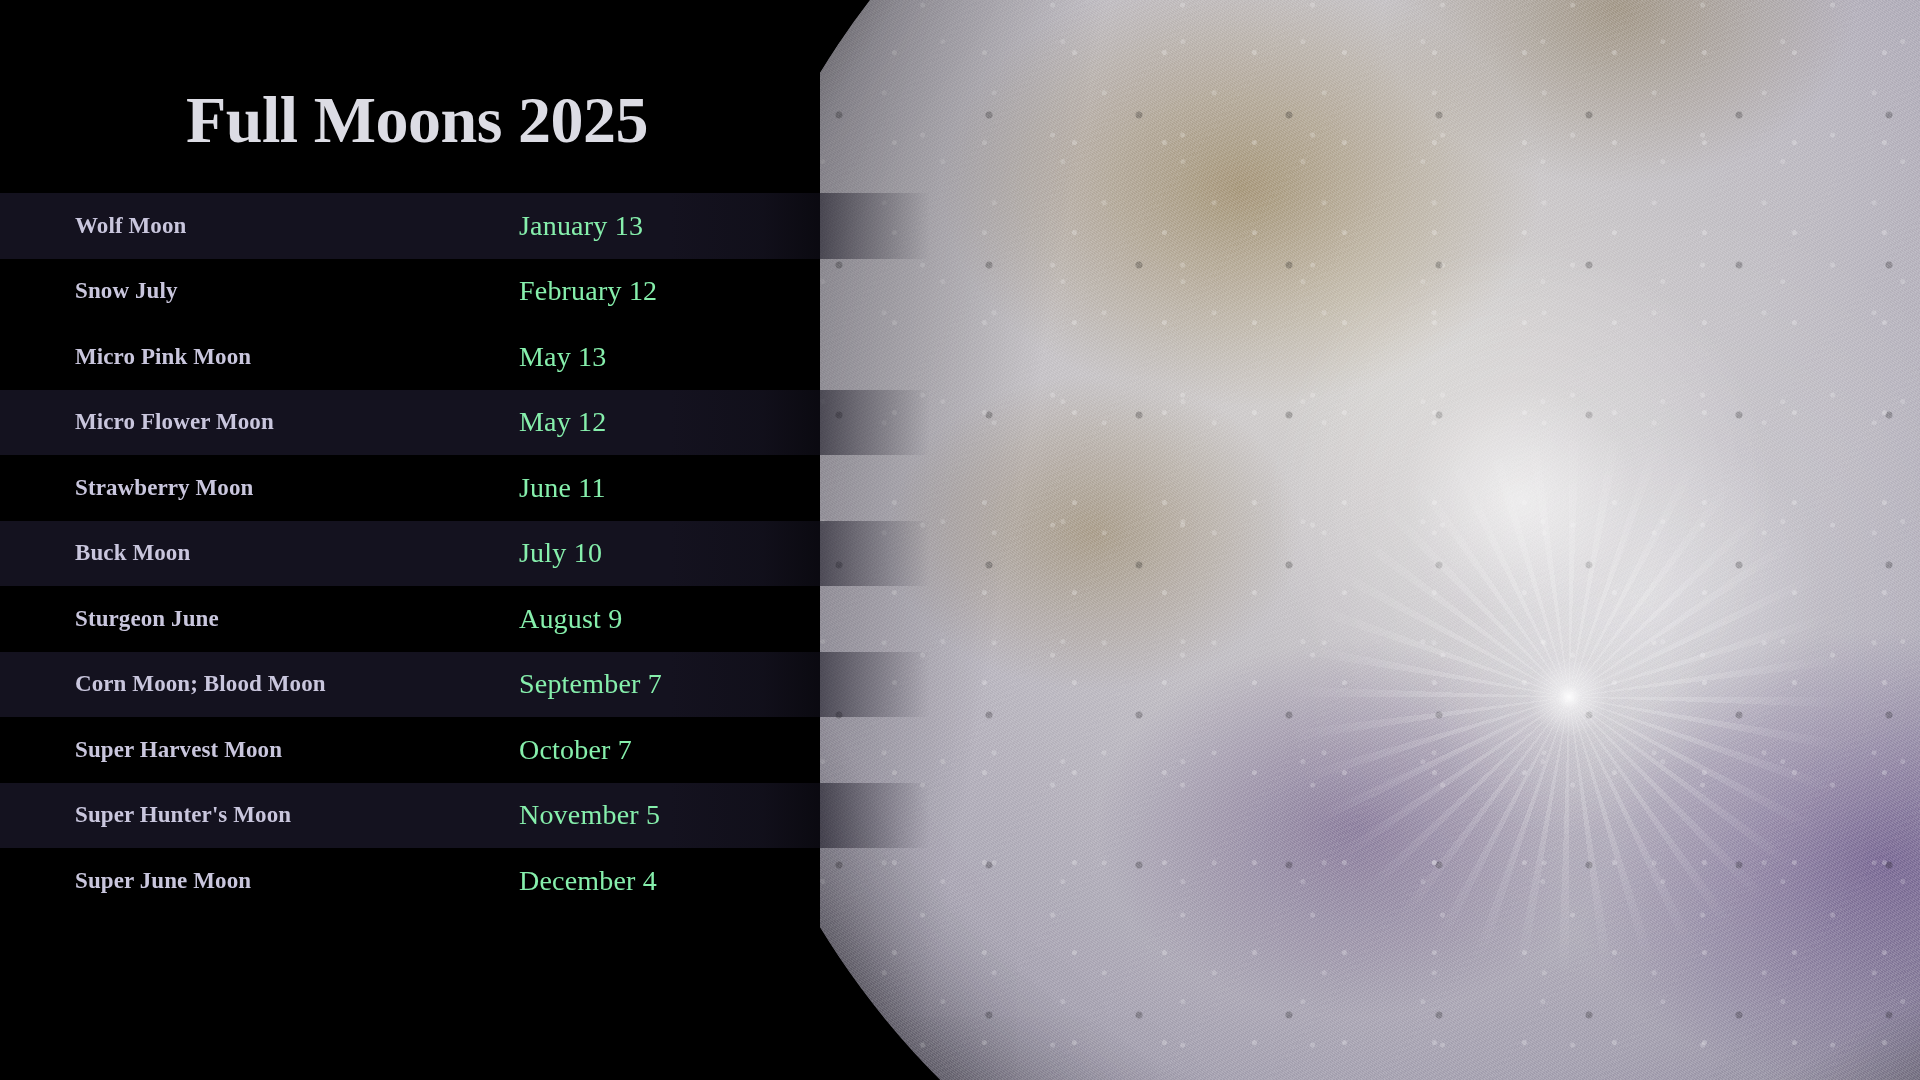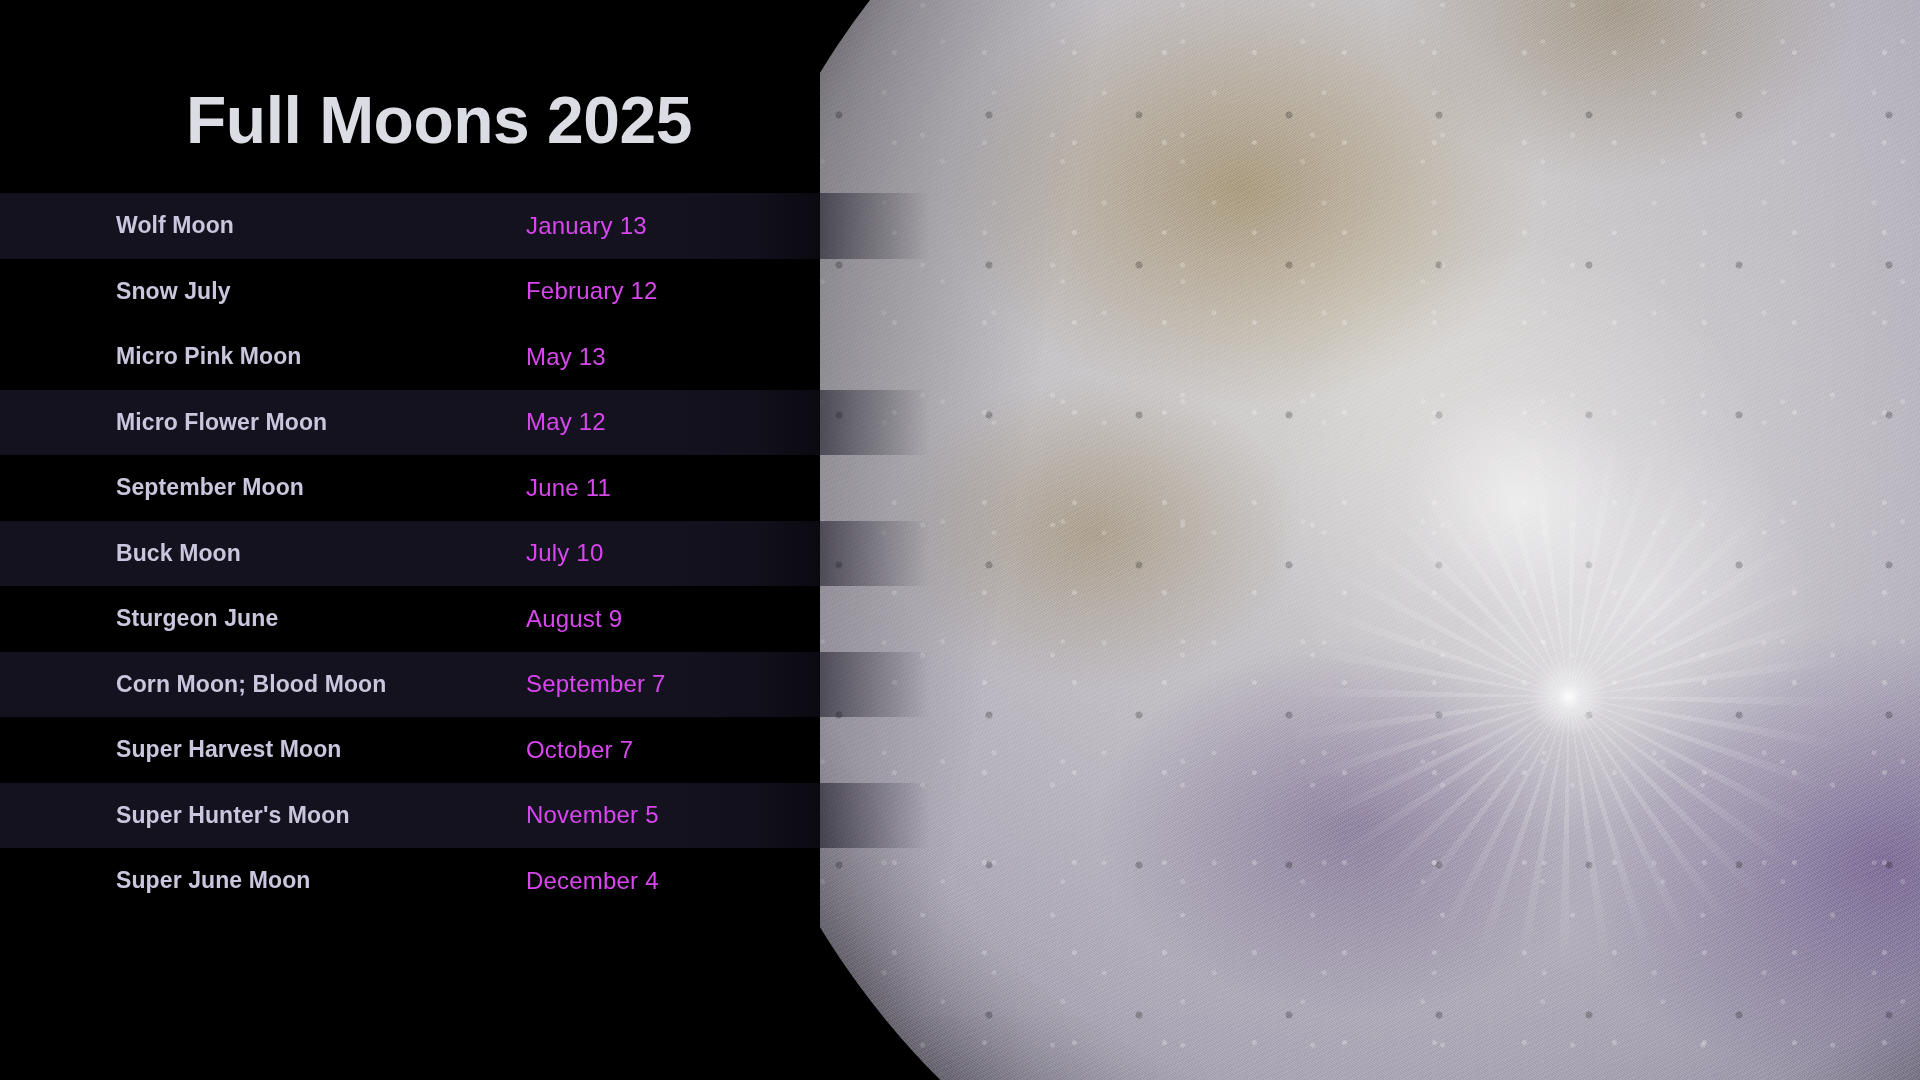--- a/index.html
+++ b/index.html
@@ -1,16 +1,16 @@
 <!DOCTYPE html>
 <html><head>
 <meta charset="utf-8">
 <title>Full Moons 2025</title>
 <style>
-  * { margin:0; padding:0; box-sizing:border-box; }
+  * { margin:0; padding:0; box-sizing:border-box;font-family:Liberation Serif, serif; }
 
   html, body {
     width:1920px;
     height:1080px;
     background:#000000;
     overflow:hidden;
   }
 
   body {
     font-family:"Liberation Sans", sans-serif;
@@ -130,35 +130,35 @@
     background:linear-gradient(to right,
         #14121f 0%, #14121f 72%, rgba(20,18,31,.85) 82%,
         rgba(20,18,31,.35) 92%, rgba(20,18,31,0) 100%);
     z-index:0;
   }
 
   .moon-name {
     position:relative;
     z-index:1;
     width:330px;
-    margin-left:116px;
+    margin-left:75px;
     font-size:23px;
     font-weight:700;
     color:#c9c6dd;
     letter-spacing:0.1px;
     white-space:nowrap;
   }
 
   .moon-date {
     position:relative;
     z-index:1;
-    margin-left:80px;
-    font-size:24px;
+    margin-left:114px;
+    font-size:28px;
     font-weight:400;
-    color:#d946ef;
+    color:#86efac;
     letter-spacing:0.2px;
     white-space:nowrap;
   }
 </style>
 </head>
 <body>
 
 <div id="moon-stage">
   <div id="moon-disc">
     <div id="moon-texture"></div>
@@ -184,21 +184,21 @@
       </div>
       <div class="moon-row">
         <div class="moon-name">Micro Pink Moon</div>
         <div class="moon-date">May 13</div>
       </div>
       <div class="moon-row striped">
         <div class="moon-name">Micro Flower Moon</div>
         <div class="moon-date">May 12</div>
       </div>
       <div class="moon-row">
-        <div class="moon-name">September Moon</div>
+        <div class="moon-name">Strawberry Moon</div>
         <div class="moon-date">June 11</div>
       </div>
       <div class="moon-row striped">
         <div class="moon-name">Buck Moon</div>
         <div class="moon-date">July 10</div>
       </div>
       <div class="moon-row">
         <div class="moon-name">Sturgeon June</div>
         <div class="moon-date">August 9</div>
       </div>

